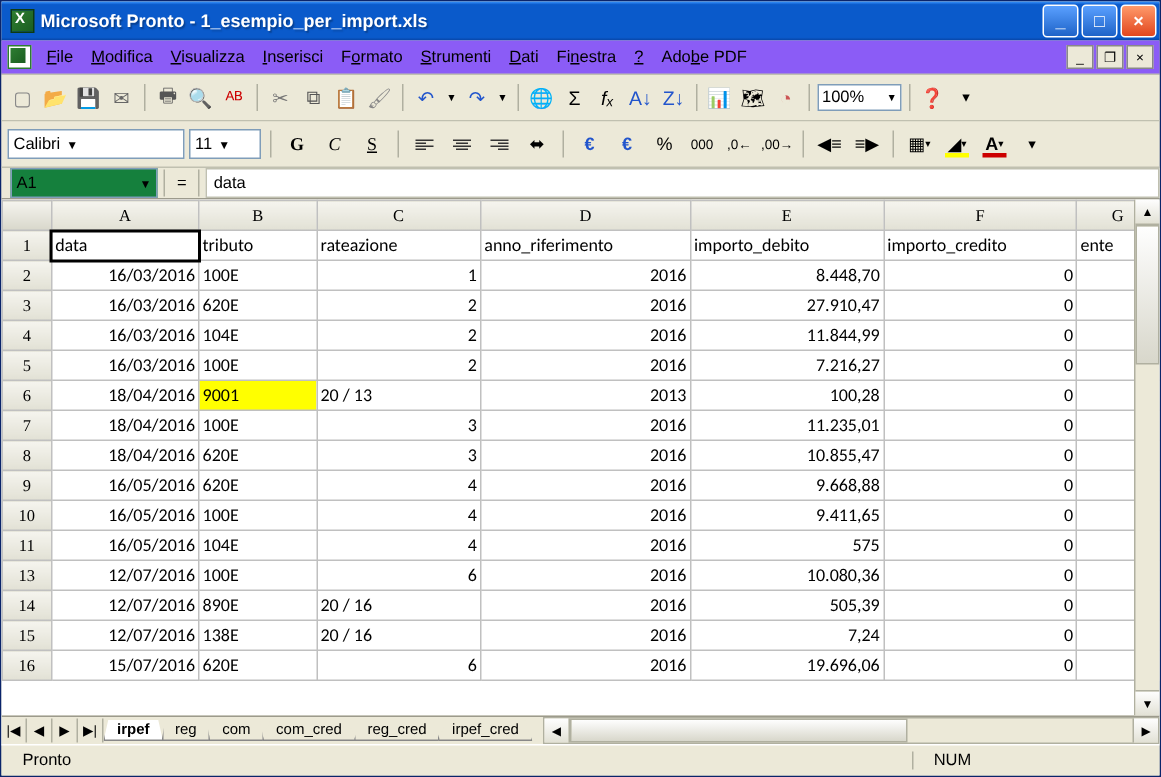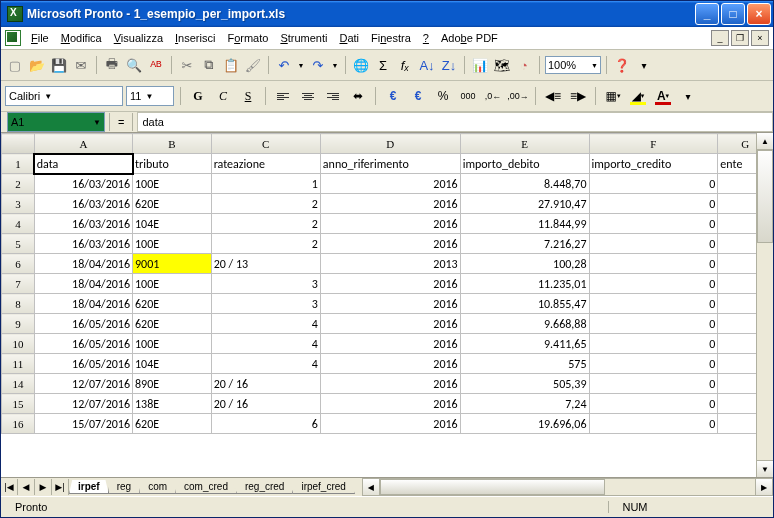--- a/index.html
+++ b/index.html
@@ -5,21 +5,21 @@
 html,body{margin:0;padding:0;font-family:Tahoma,Arial,sans-serif;font-size:11px;background:#ece9d8;overflow:hidden;width:774px;height:518px}
 .window{width:774px;height:518px;border:1px solid #0a246a;box-sizing:border-box;display:flex;flex-direction:column;background:#ece9d8}
 .titlebar{height:26px;background:linear-gradient(to bottom,#3a95ff 0%,#0a5acb 8%,#0a5acb 92%,#0743a3 100%);display:flex;align-items:center;padding:0 2px;color:#fff;font-weight:bold}
 .titlebar .app-icon{width:16px;height:16px;margin:0 4px;background:linear-gradient(135deg,#2e7d32,#1b5e20);border:1px solid #0d3b10;box-sizing:border-box;position:relative}
 .titlebar .app-icon::after{content:"X";position:absolute;top:0;left:2px;font-size:10px;color:#fff;font-weight:bold}
 .titlebar .title{flex:1;font-size:12px;text-shadow:1px 1px 1px rgba(0,0,0,.3)}
 .titlebar .win-btns{display:flex;gap:2px}
 .titlebar .wb{width:22px;height:20px;border:1px solid #fff;border-radius:3px;display:flex;align-items:center;justify-content:center;font-weight:bold;font-size:12px;color:#fff;cursor:pointer}
 .wb.min,.wb.max{background:linear-gradient(to bottom,#5aa0ff,#1e63c8)}
 .wb.close{background:linear-gradient(to bottom,#ff9a6a,#e1461f)}
-.menubar{height:22px;display:flex;align-items:center;padding:0 4px;gap:0;background:#ffffff;border-bottom:1px solid #c0c0b0}
+.menubar{height:22px;display:flex;align-items:center;padding:0 4px;gap:0;background:#8b5cf6;border-bottom:1px solid #c0c0b0}
 .menubar .doc-icon{width:16px;height:16px;margin-right:4px;background:#fff;border:1px solid #2e7d32;box-sizing:border-box;position:relative}
 .menubar .doc-icon::after{content:"";position:absolute;top:1px;left:1px;width:10px;height:10px;background:linear-gradient(135deg,#2e7d32,#1b5e20)}
 .menubar .mi{padding:2px 6px;cursor:pointer}
 .menubar .mi u{text-decoration:underline}
 .menubar .right-ctrls{margin-left:auto;display:flex;gap:2px}
 .menubar .right-ctrls span{width:16px;height:14px;border:1px solid #888;background:#ece9d8;display:flex;align-items:center;justify-content:center;font-size:9px;cursor:pointer}
 .toolbar{height:26px;display:flex;align-items:center;padding:2px 4px;gap:2px;background:#ece9d8;border-bottom:1px solid #c0c0b0}
 .toolbar .tb{width:18px;height:18px;display:flex;align-items:center;justify-content:center;cursor:pointer;border:1px solid transparent;font-size:13px}
 .toolbar .sep{width:1px;height:18px;background:#b0b0a0;margin:0 3px}
 .toolbar .zoom{width:50px;height:16px;border:1px solid #7f9db9;background:#fff;font-size:11px;padding:0 2px;display:flex;align-items:center;justify-content:space-between}
@@ -336,20 +336,30 @@
               <th class="rowh">11</th>
               <td class="num">16/05/2016</td>
               <td class="txt">104E</td>
               <td class="num">4</td>
               <td class="num">2016</td>
               <td class="num">575</td>
               <td class="num">0</td>
               <td class="txt"></td>
             </tr>
             <tr>
+              <th class="rowh">13</th>
+              <td class="num">12/07/2016</td>
+              <td class="txt">100E</td>
+              <td class="num">6</td>
+              <td class="num">2016</td>
+              <td class="num">10.080,36</td>
+              <td class="num">0</td>
+              <td class="txt"></td>
+            </tr>
+            <tr>
               <th class="rowh">14</th>
               <td class="num">12/07/2016</td>
               <td class="txt">890E</td>
               <td class="txt">20 / 16</td>
               <td class="num">2016</td>
               <td class="num">505,39</td>
               <td class="num">0</td>
               <td class="txt"></td>
             </tr>
             <tr>

